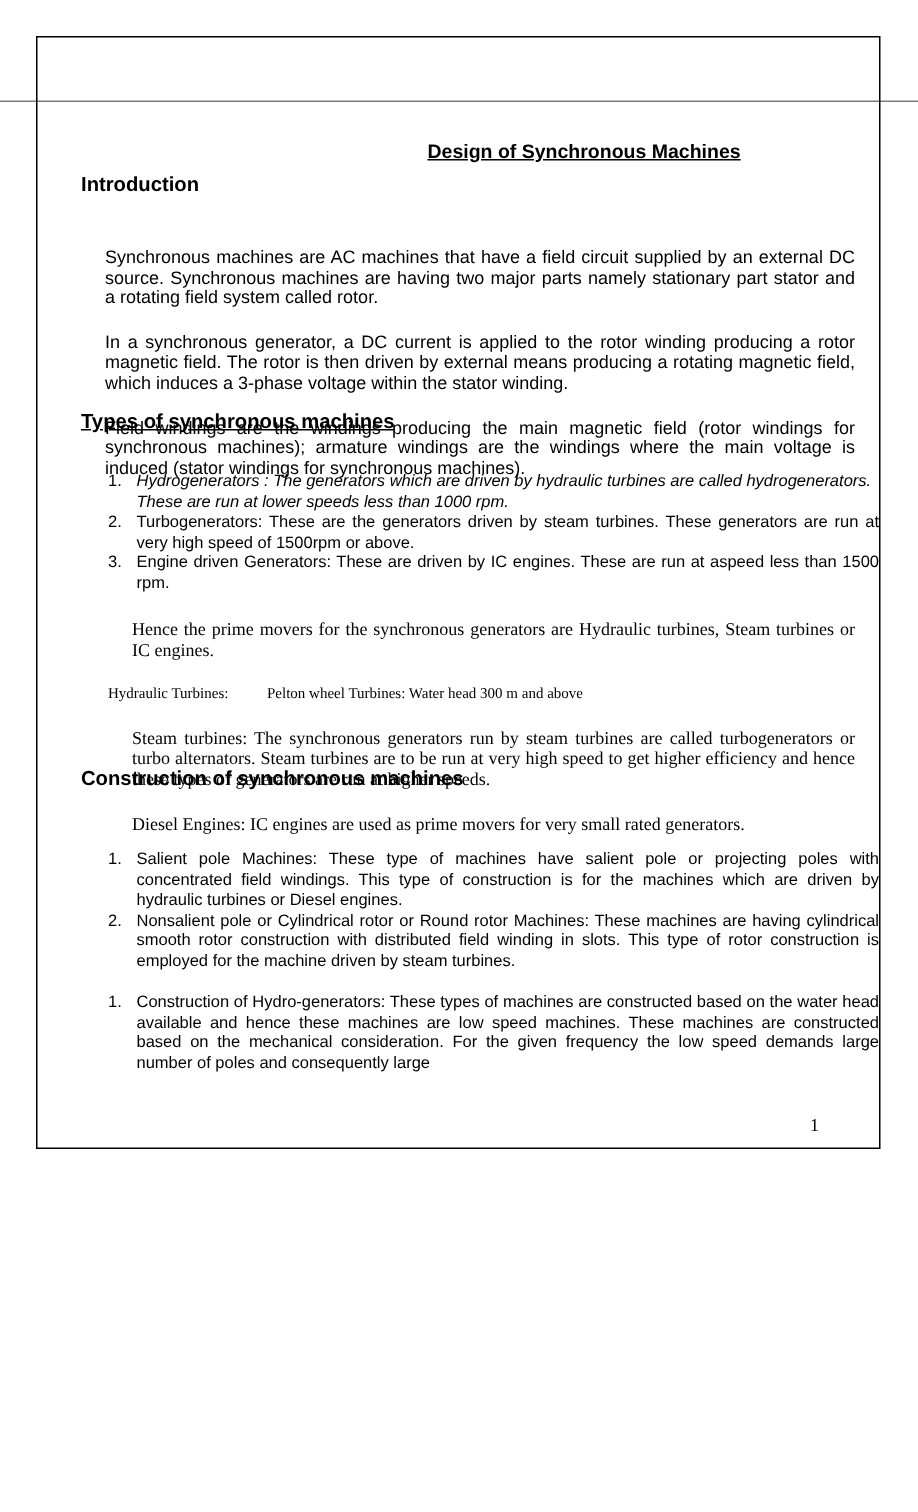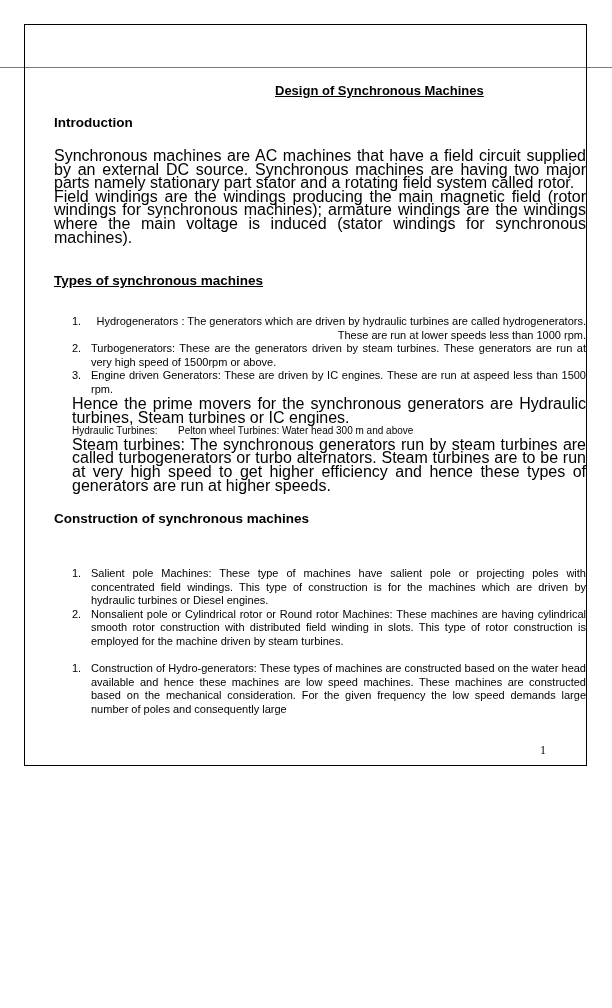--- a/index.html
+++ b/index.html
@@ -3,23 +3,23 @@
 <meta charset="utf-8">
 <style>
   html, body { margin: 0; padding: 0; background: #ffffff; }
   body { width: 612px; height: 1008px; position: relative; overflow: hidden;
          font-family: "Liberation Sans", sans-serif; color: #000; }
   .page-frame { position: absolute; left: 24px; top: 24px; width: 563px; height: 742px;
                 border: 1px solid #000; box-sizing: border-box; }
   .header-rule { position: absolute; left: 0; top: 67px; width: 612px; height: 1px; background: #7a7a7a; }
   .content { position: absolute; left: 54px; top: 83px; width: 532px; }
   .doc-title { position: absolute; left: 221px; top: 0; font-size: 13px; font-weight: bold;
-               text-decoration: underline; white-space: nowrap; margin: 0; }
+               text-decoration: underline; white-space: nowrap; margin: 10px; }
   .h { font-size: 13.5px; font-weight: bold; margin: 0; position: absolute; left: 0; white-space: nowrap; }
-  .p { font-size: 16px; line-height: 13.6px; text-align: justify; margin: 0; }
+  .p { font-size: 12px; line-height: 13.6px; text-align: justify; margin: 16px; }
   .block { position: absolute; left: 0; width: 532px; }
   .list { position: absolute; left: 18px; width: 514px; margin: 0; padding: 0; list-style: none; }
   .li { display: flex; font-size: 11px; line-height: 13.6px; }
   .li .num { width: 19px; flex: 0 0 19px; }
   .li .txt { flex: 1; text-align: justify; }
   .indent-block { position: absolute; left: 18px; width: 514px; }
   .ht-row { display: flex; font-size: 10px; line-height: 13.6px; white-space: nowrap; }
   .ht-label { width: 106px; flex: 0 0 106px; }
   .page-num { position: absolute; left: 540px; top: 743px; font-family: "Liberation Serif", serif; font-size: 12px; }
 </style>
@@ -29,52 +29,54 @@
 <div class="header-rule"></div>
 <div class="page-frame"></div>
 
 <div class="content">
   <h1 class="doc-title">Design of Synchronous Machines</h1>
 
   <h2 class="h" style="top:32px;">Introduction</h2>
 
   <div class="block" style="top:66px;">
     <p class="p">Synchronous machines are AC machines that have a field circuit supplied by an external DC source.  Synchronous machines are having two major parts namely stationary part stator and a rotating field system called rotor.</p>
+    <p class="p">In a synchronous generator, a DC current is applied to the rotor winding producing a rotor magnetic field. The rotor is then driven by external means producing a rotating magnetic field, which induces a 3-phase voltage within the stator winding.</p>
     <p class="p">Field windings are the windings producing the main magnetic field (rotor windings for synchronous machines); armature windings are  the  windings where  the  main  voltage  is induced (stator windings for synchronous machines).</p>
   </div>
 
   <h2 class="h" style="top:190px;text-decoration:underline;">Types of synchronous machines</h2>
 
   <ul class="list" style="top:232px;">
     <li class="li">
       <span class="num">1.</span>
-      <span class="txt" style="text-align:right;">Hydrogenerators : The generators which are driven by hydraulic turbines are called hydrogenerators. These are run at lower speeds less than 1000 rpm.</span>
+      <span class="txt" style="text-align:left;font-style:italic;">Hydrogenerators : The generators which are driven by hydraulic turbines are called hydrogenerators. These are run at lower speeds less than 1000 rpm.</span>
     </li>
     <li class="li">
       <span class="num">2.</span>
       <span class="txt">Turbogenerators: These are the generators driven by steam turbines. These generators are run at very high speed of 1500rpm or above.</span>
     </li>
     <li class="li">
       <span class="num">3.</span>
       <span class="txt">Engine driven Generators: These are driven by IC engines. These are run at aspeed less than 1500 rpm.</span>
     </li>
   </ul>
 
-  <div class="indent-block" style="top:314px;">
+  <div class="indent-block" style="top:314px;font-family:Liberation Serif, serif;">
     <p class="p">Hence the prime movers for the synchronous generators are Hydraulic turbines, Steam turbines or IC engines.</p>
     <div>
       <div class="ht-row">
         <span class="ht-label">Hydraulic Turbines:</span>
         <span>Pelton wheel Turbines:  Water head 300 m and above</span>
       </div>
       <div class="ht-row">
         <span class="ht-label"></span>
       </div>
     </div>
     <p class="p">Steam turbines: The synchronous generators run by steam turbines are called turbogenerators or turbo alternators. Steam turbines are to be run at very high speed to get higher efficiency and hence these types of generators are run at higher speeds.</p>
+    <p class="p">Diesel Engines: IC engines are used as prime movers for very small rated generators.</p>
   </div>
 
   <h2 class="h" style="top:428px;">Construction of synchronous machines</h2>
 
   <ul class="list" style="top:484px;">
     <li class="li">
       <span class="num">1.</span>
       <span class="txt">Salient pole Machines: These type of machines have salient pole or projecting poles with concentrated field windings. This type of construction is for the machines which are driven by hydraulic turbines or Diesel engines.</span>
     </li>
     <li class="li">

